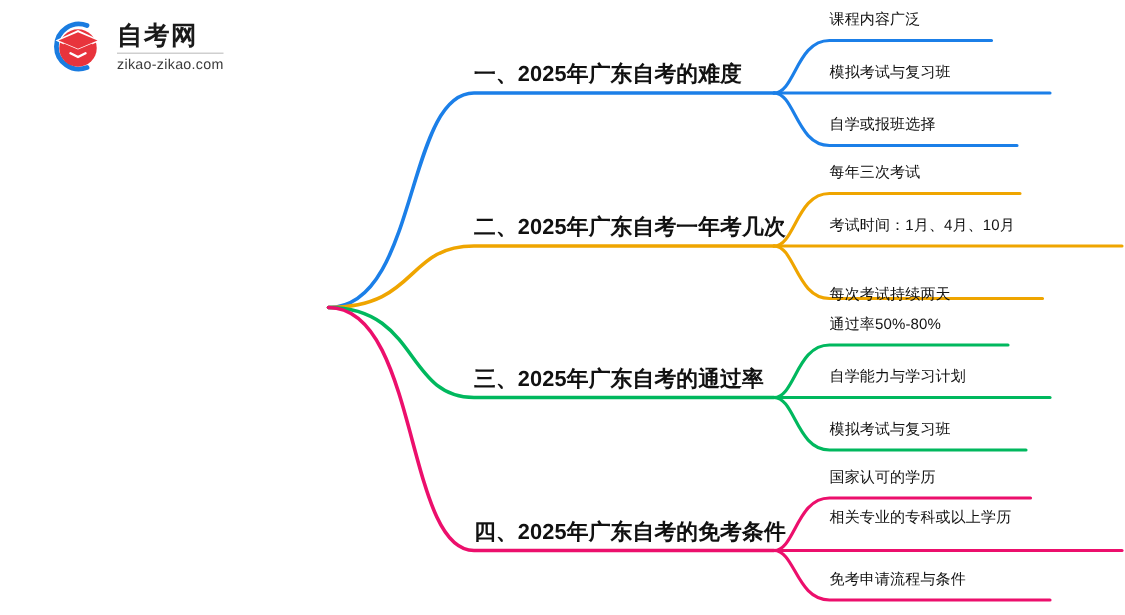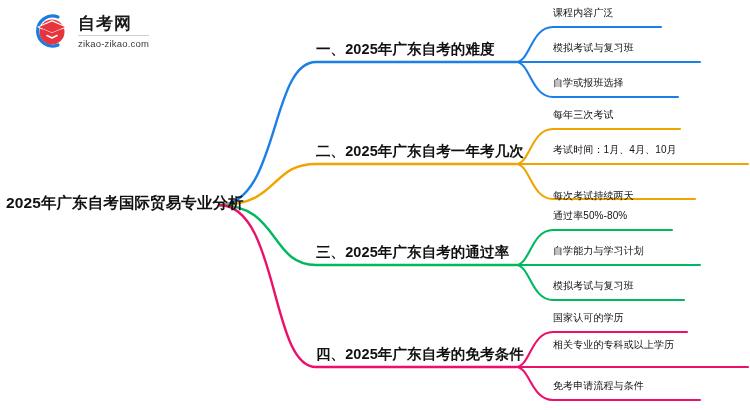--- a/index.html
+++ b/index.html
@@ -126,21 +126,20 @@
         <path d="M 516 265 C 530 265, 531 230, 553 230 L 672 230" stroke="#00b85e" stroke-width="2.1" fill="none" stroke-linecap="round"></path>
         <path d="M 516 265 C 530 265, 531 265, 553 265 L 700 265" stroke="#00b85e" stroke-width="2.1" fill="none" stroke-linecap="round"></path>
         <path d="M 516 265 C 530 265, 531 300, 553 300 L 684 300" stroke="#00b85e" stroke-width="2.1" fill="none" stroke-linecap="round"></path>
         <path d="M 219 205 C 279.14 205, 270 367, 316 367 L 516 367" stroke="#ec0f6c" stroke-width="2.4" fill="none" stroke-linecap="round"></path>
         <path d="M 516 367 C 530 367, 531 332, 553 332 L 687 332" stroke="#ec0f6c" stroke-width="2.1" fill="none" stroke-linecap="round"></path>
         <path d="M 516 367 C 530 367, 531 367, 553 367 L 748 367" stroke="#ec0f6c" stroke-width="2.1" fill="none" stroke-linecap="round"></path>
         <path d="M 516 367 C 530 367, 531 400, 553 400 L 700 400" stroke="#ec0f6c" stroke-width="2.1" fill="none" stroke-linecap="round"></path>
       </g>
   </svg>
 
-  <div class="node-text" id="central-topic">2025年广东自考国际贸易专业分析</div>
 
   <div id="labels-layer">
       <div class="node-text branch-label" style="left: 316px; top: 40px;">一、2025年广东自考的难度</div>
       <div class="node-text leaf-label" style="left: 553px; top: 6px;">课程内容广泛</div>
       <div class="node-text leaf-label" style="left: 553px; top: 41px;">模拟考试与复习班</div>
       <div class="node-text leaf-label" style="left: 553px; top: 76px;">自学或报班选择</div>
       <div class="node-text branch-label" style="left: 316px; top: 142px;">二、2025年广东自考一年考几次</div>
       <div class="node-text leaf-label" style="left: 553px; top: 108px;">每年三次考试</div>
       <div class="node-text leaf-label" style="left: 553px; top: 143px;">考试时间：1月、4月、10月</div>
       <div class="node-text leaf-label" style="left: 553px; top: 189px;">每次考试持续两天</div>

